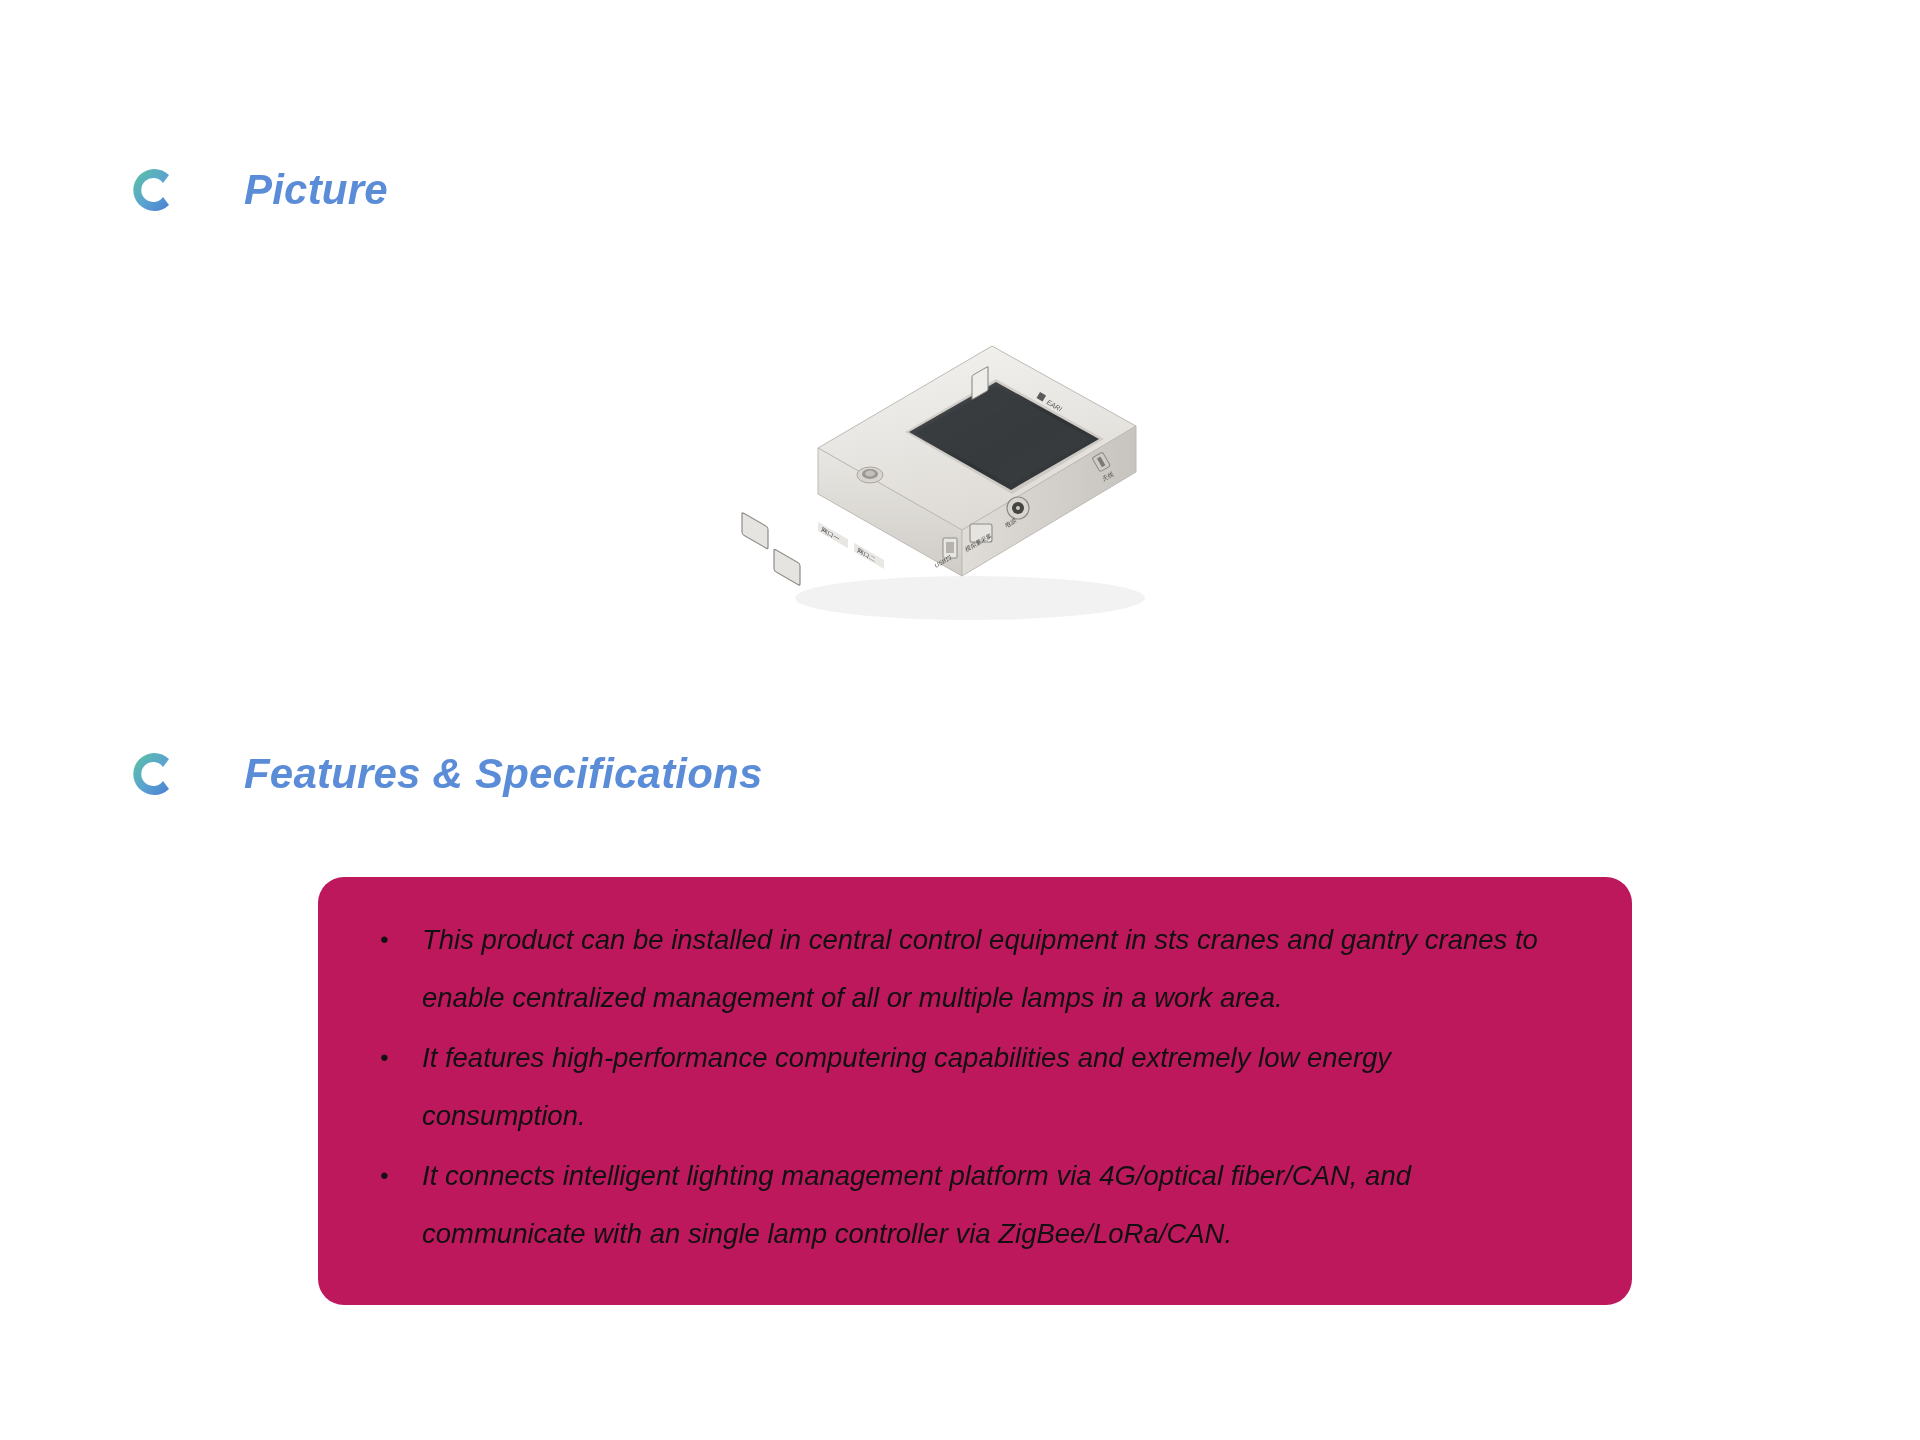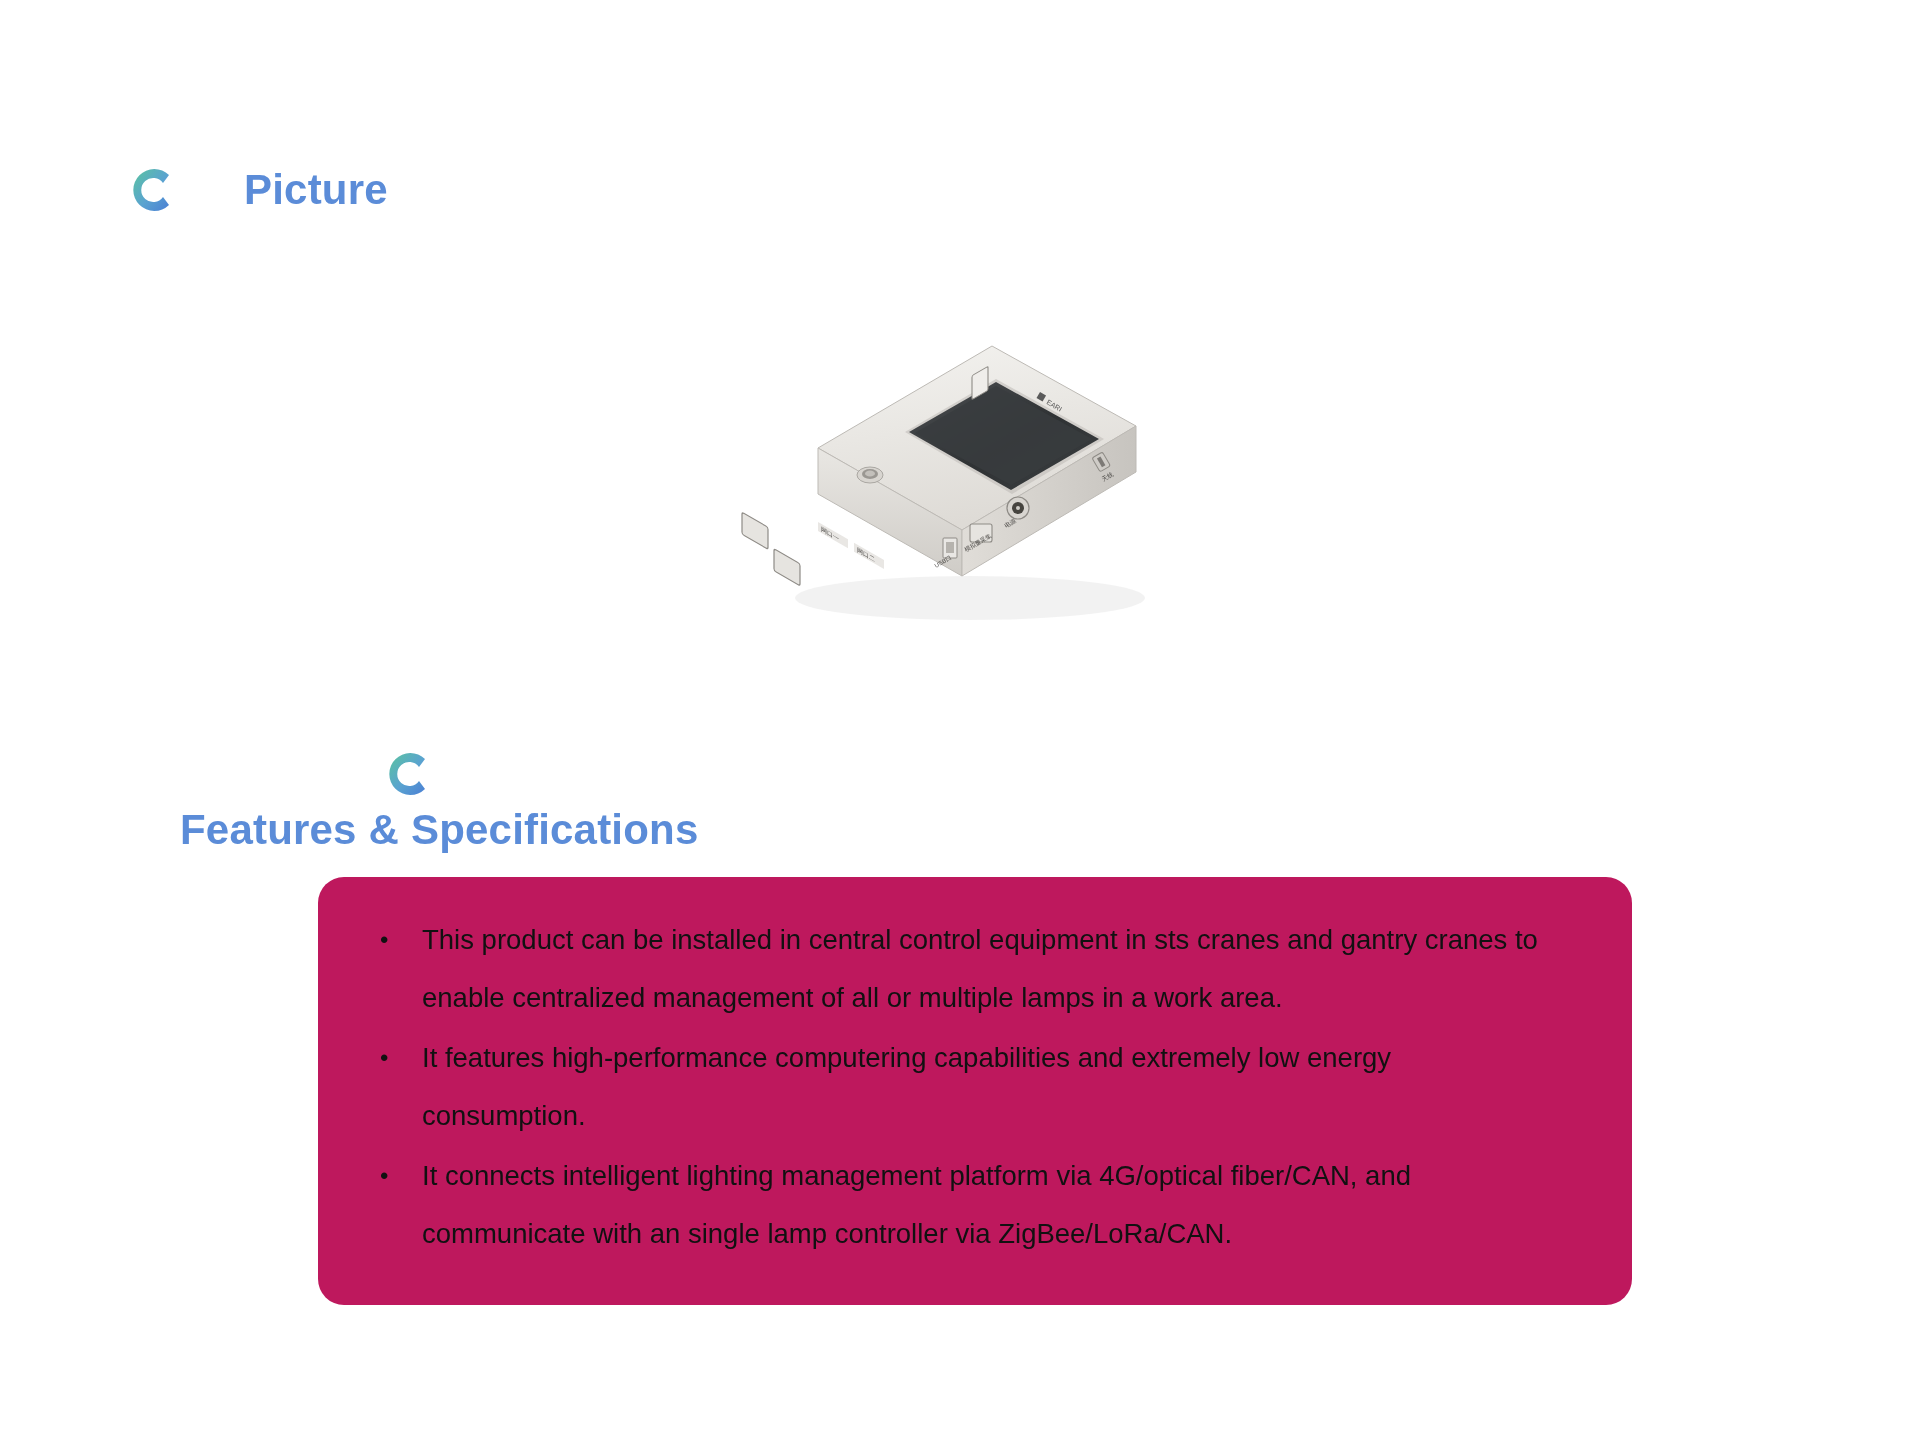--- a/index.html
+++ b/index.html
@@ -12,20 +12,21 @@
     background: #ffffff;
     font-family: "Liberation Sans", sans-serif;
     overflow: hidden;
     position: relative;
   }
 
   .page {
     position: relative;
     width: 1920px;
     height: 1440px;
+    font-style: italic;
   }
 
   
   .section-head {
     position: absolute;
     display: flex;
     align-items: center;
   }
   .c-logo {
     width: 64px;
@@ -39,21 +40,21 @@
     font-size: 42px;
     font-weight: bold;
     color: #5b8cd8;
     letter-spacing: 0.2px;
     white-space: nowrap;
   }
 
   #picture-head { left: 122px; top: 158px; }
   #picture-head .section-title { margin-left: 58px; }
 
-  #features-head { left: 122px; top: 742px; flex-direction: column; }
+  #features-head { left: 122px; top: 742px; }
   #features-head .section-title { margin-left: 58px; }
 
   
   .product-figure {
     position: absolute;
     left: 700px;
     top: 330px;
     width: 520px;
     height: 330px;
   }

